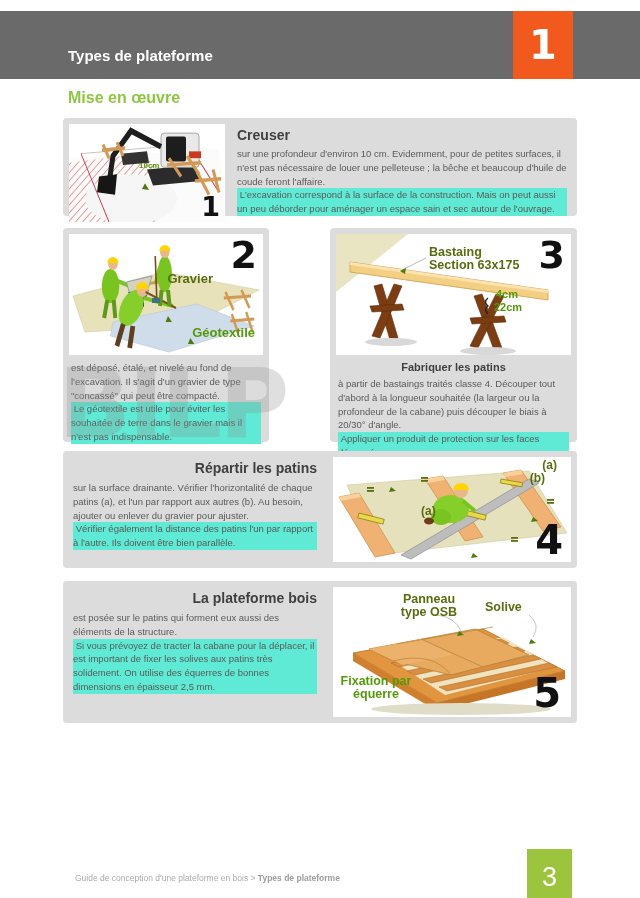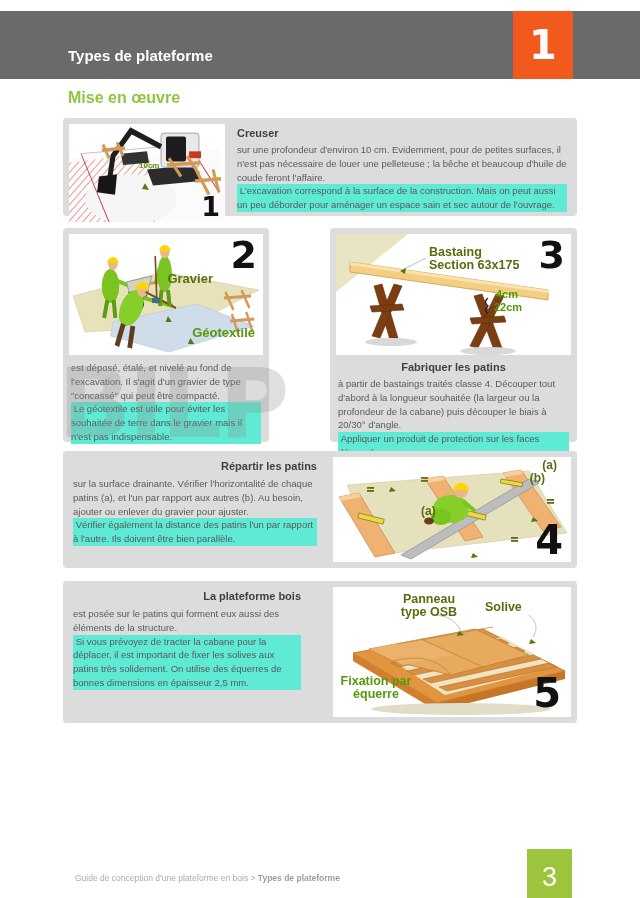--- a/index.html
+++ b/index.html
@@ -11,21 +11,21 @@
   .header-title{position:absolute;left:68px;top:36px;color:#ffffff;font-size:15px;font-weight:bold;}
   .chapter-badge{position:absolute;left:513px;top:0;width:60px;height:68px;background:#f2591c;
                  display:flex;align-items:center;justify-content:center;}
   .chapter-badge span{color:#ffffff;font-size:40px;font-weight:bold;font-family:"DejaVu Sans",sans-serif;}
 
   
   .section-title{position:absolute;left:68px;top:78px;color:#8dc63f;font-size:16px;font-weight:bold;text-align:right;}
 
   
   .panel{position:absolute;background:#dcdcdc;border-radius:4px;}
-  .step-title{font-size:11px;font-weight:bold;color:#3f3f3f;}
+  .step-title{font-size:14px;font-weight:bold;color:#3f3f3f;}
   .para{font-size:9.5px;color:#5a5a5a;line-height:1.45;margin:0;white-space:pre-wrap;}
   .para2{background:#5eead4;}
   .imgbox{position:relative;background:#ffffff;overflow:hidden;}
   .imgbox svg{position:absolute;left:0;top:0;width:100%;height:100%;}
   .step-num{position:absolute;color:#111;font-weight:bold;font-family:"DejaVu Sans",sans-serif;line-height:1;}
   .img-label{position:absolute;font-weight:bold;line-height:1.05;}
   .olive{color:#5a6c10;}
   .bright{color:#55990a;}
 
   
@@ -37,21 +37,21 @@
   
   .panel2{left:63px;top:217px;width:206px;height:214px;}
   .panel3{left:330px;top:217px;width:247px;height:214px;}
   .panel-col .imgbox{margin:6px;height:121px;}
   .panel-col .caption{text-align:center;font-size:11px;font-weight:bold;color:#3f3f3f;margin:5px 0 4px;}
   .panel-col .txt{padding:0 8px 6px 8px;}
 
   
   .panel-row{display:flex;}
   .panel4{left:63px;top:440px;width:514px;height:117px;}
-  .panel5{left:63px;top:570px;width:514px;height:142px;gap:16px;}
+  .panel5{left:63px;top:570px;width:514px;height:142px;}
   .panel-row .txt{flex:1;padding:9px 10px 6px 10px;}
   .panel-row .step-title{text-align:right;margin-bottom:5px;}
   .panel4 .imgbox{margin:6px;width:238px;height:105px;flex:0 0 238px;}
   .panel5 .imgbox{margin:6px;width:238px;height:130px;flex:0 0 238px;}
 
   
   .watermark{position:absolute;left:58px;top:348px;z-index:40;pointer-events:none;
              font-family:"DejaVu Sans",sans-serif;font-weight:bold;color:#8f8f8f;opacity:.28;
              line-height:.95;letter-spacing:-3px;}
   .watermark .wl1{font-size:88px;}

